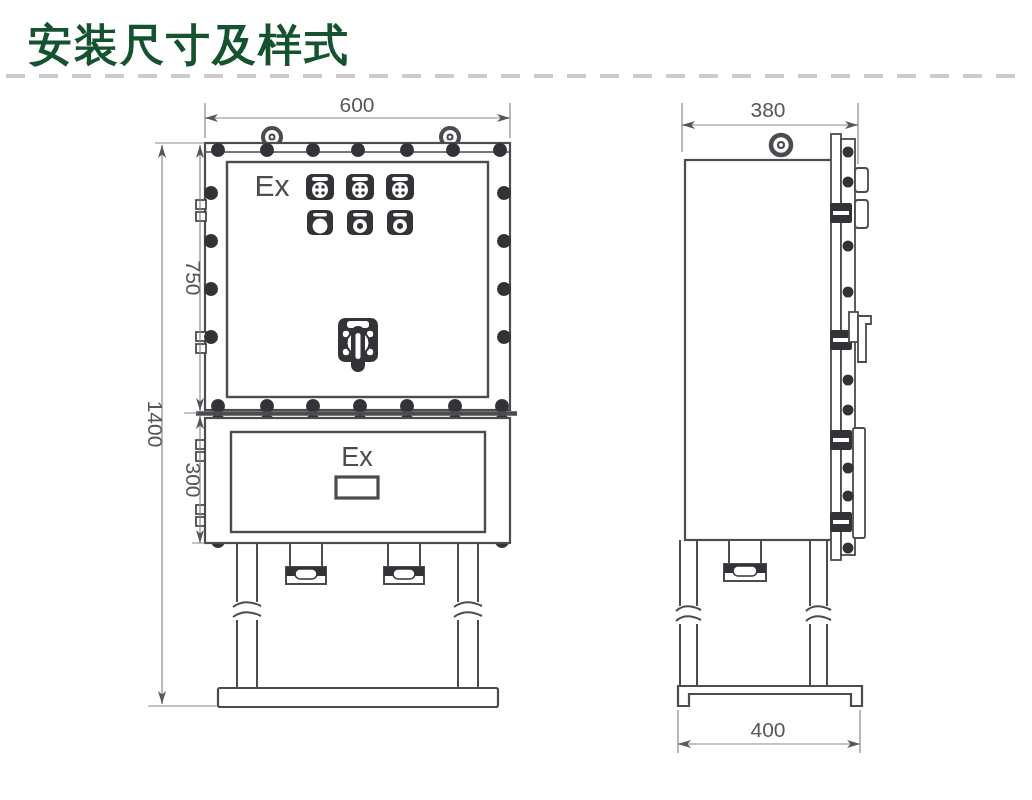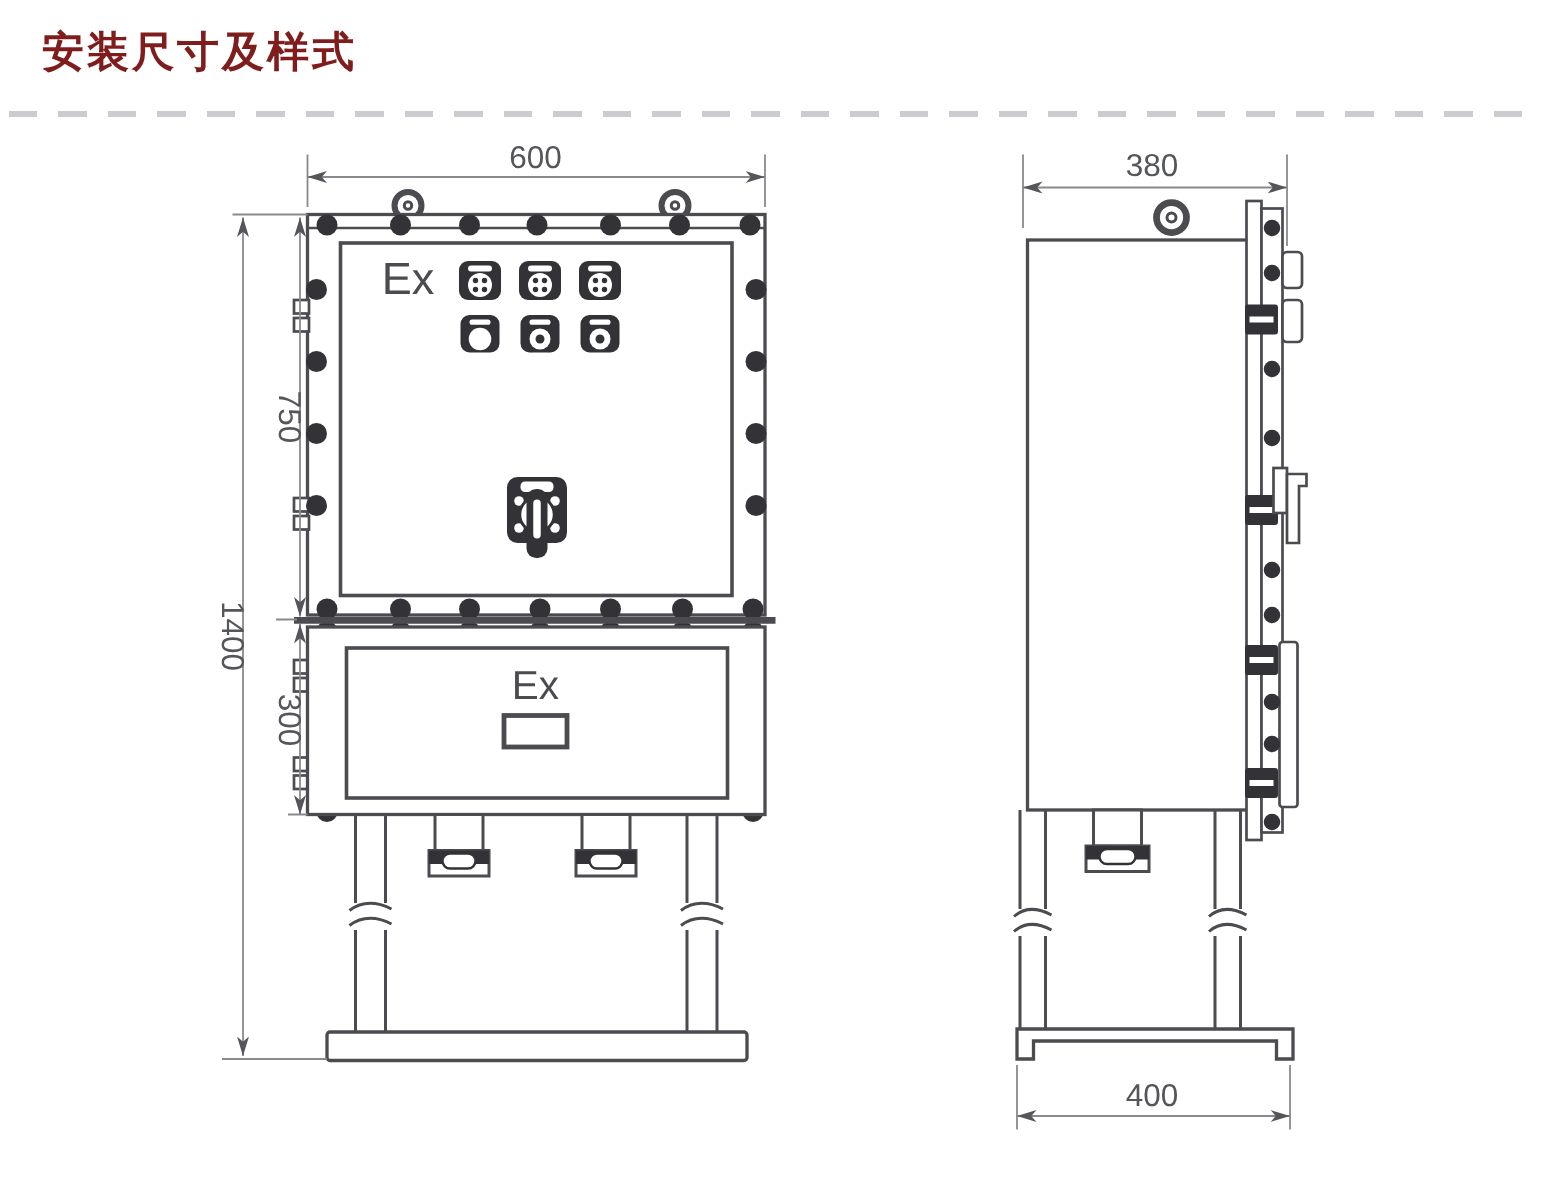--- a/index.html
+++ b/index.html
@@ -1,19 +1,19 @@
 <!DOCTYPE html>
 <html><head>
 <meta charset="utf-8">
 <style>
   html,body{margin:0;padding:0;background:#ffffff;}
   body{width:1032px;height:800px;position:relative;overflow:hidden;
        font-family:"Liberation Sans",sans-serif;}
   .title{position:absolute;left:28px;top:16px;margin:0;
-         font-size:28px;font-weight:bold;letter-spacing:2px;color:#7f1d1d;}
+         font-size:44px;font-weight:bold;letter-spacing:2px;color:#14532d;}
   .divider{position:absolute;left:6px;top:74px;width:1022px;height:4px;
            background:repeating-linear-gradient(90deg,#cbcbd0 0 19px,transparent 19px 33px);}
   svg text.dim{font-family:"Liberation Sans",sans-serif;font-size:21px;fill:#55565a;}
   svg text.ex{font-family:"Liberation Sans",sans-serif;fill:#4b4b50;}
   .ln{stroke:#4b4b50;fill:none;}
   .thin{stroke:#8a8a8e;stroke-width:1.2;fill:none;}
   .wfill{fill:#ffffff;stroke:#4b4b50;}
   .dark{fill:#333337;stroke:none;}
 </style>
 </head>

